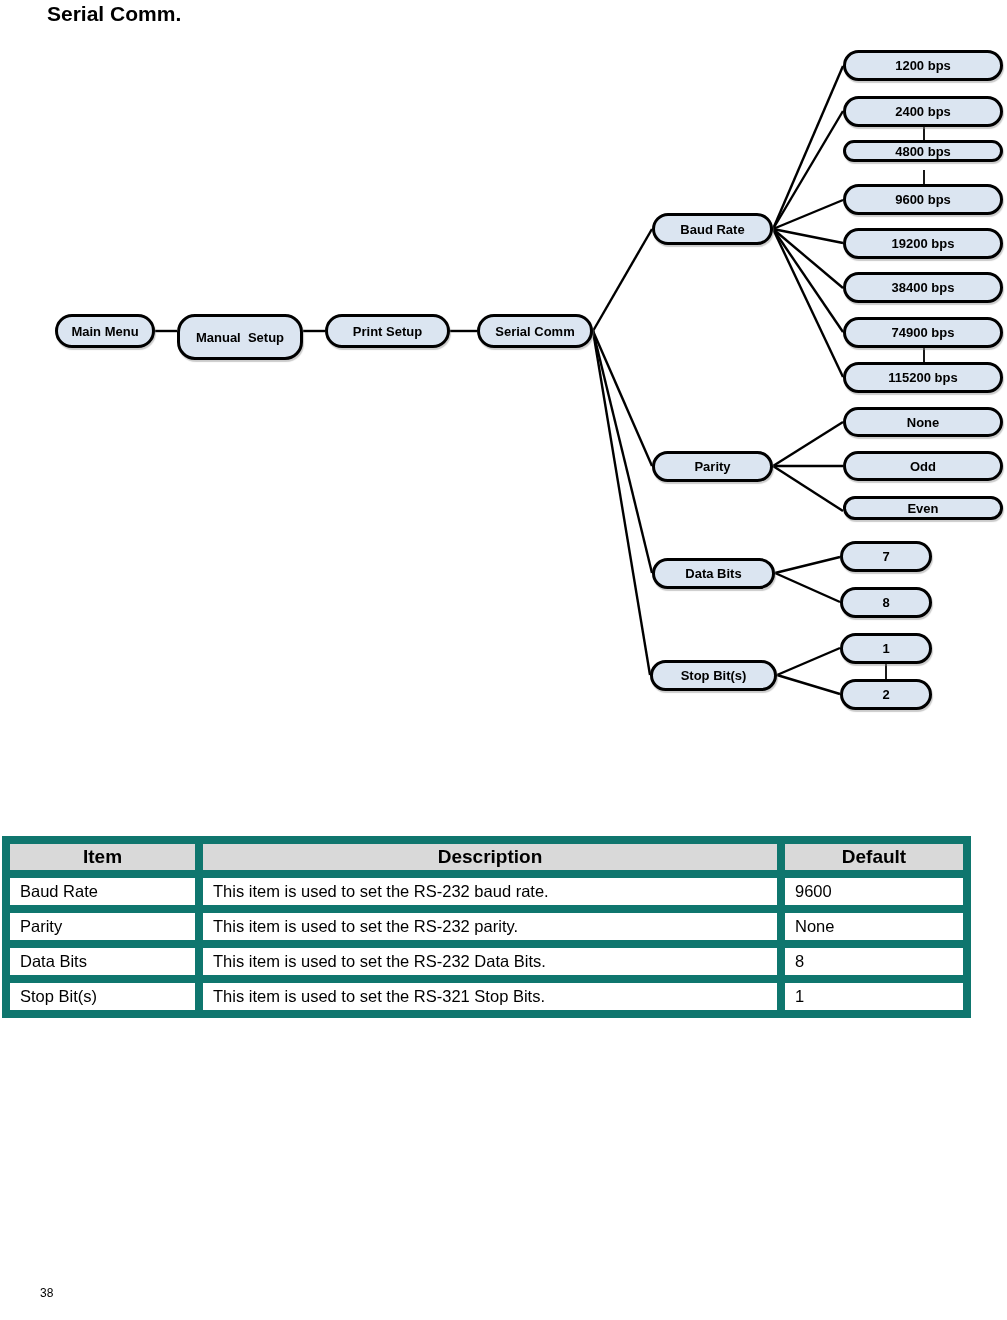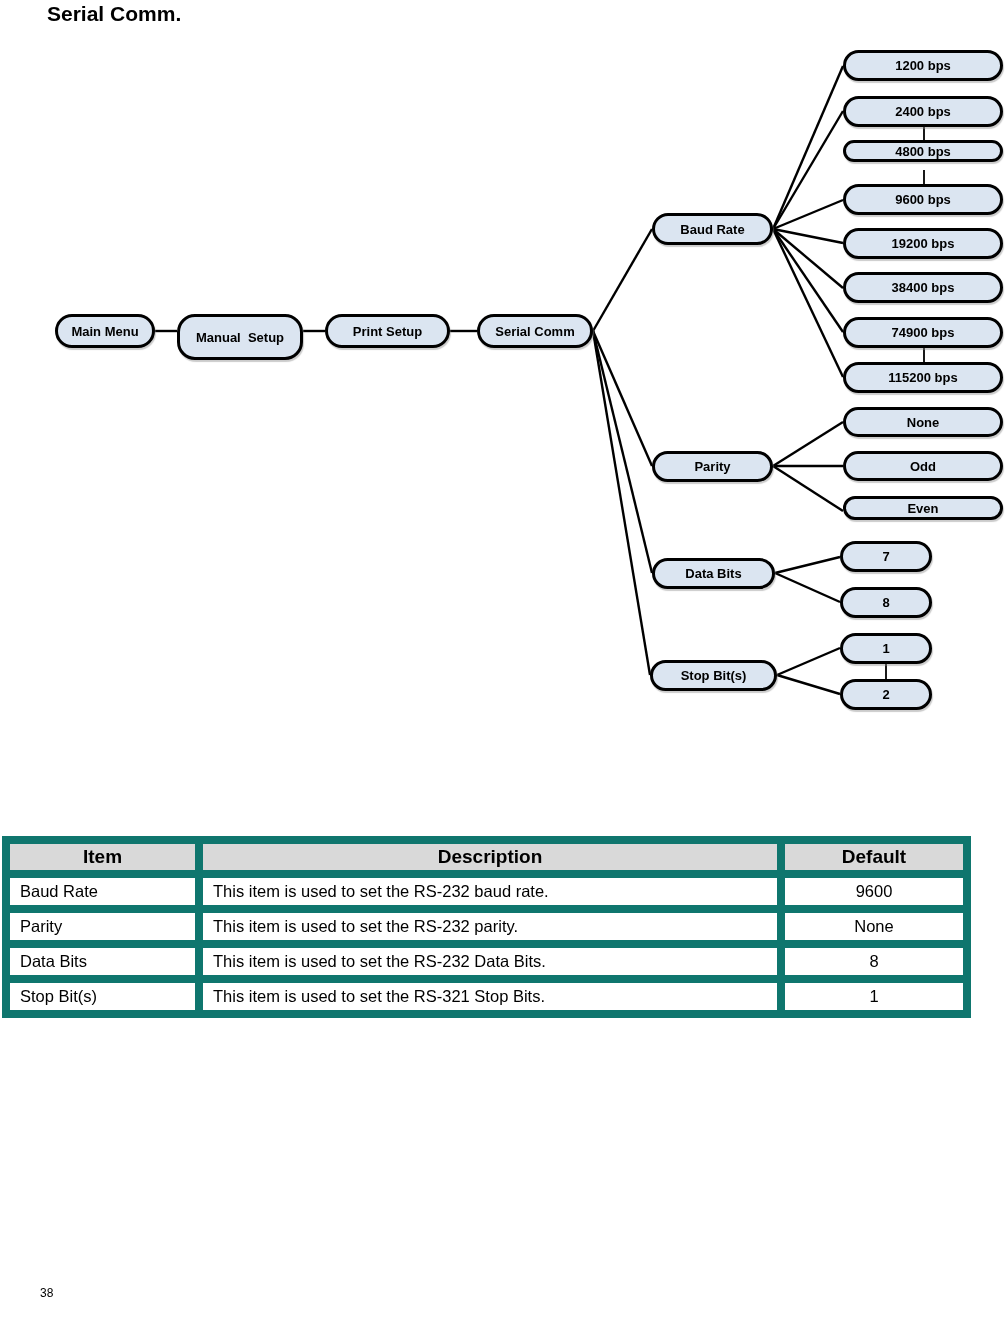--- a/index.html
+++ b/index.html
@@ -50,21 +50,21 @@
     height:33px;
     text-align:center;
     padding:2px 4px;
   }
   .settings-table td{
     height:35px;
     padding:4px 10px;
     text-align:left;
     background:#fff;
   }
-  .settings-table td.center{text-align:center;}
+  .settings-table td.center{}
   .page-number{
     position:absolute;left:40px;top:1286px;
     font-size:12px;
   }
 </style>
 </head>
 <body>
 
 <div class="page">
 

